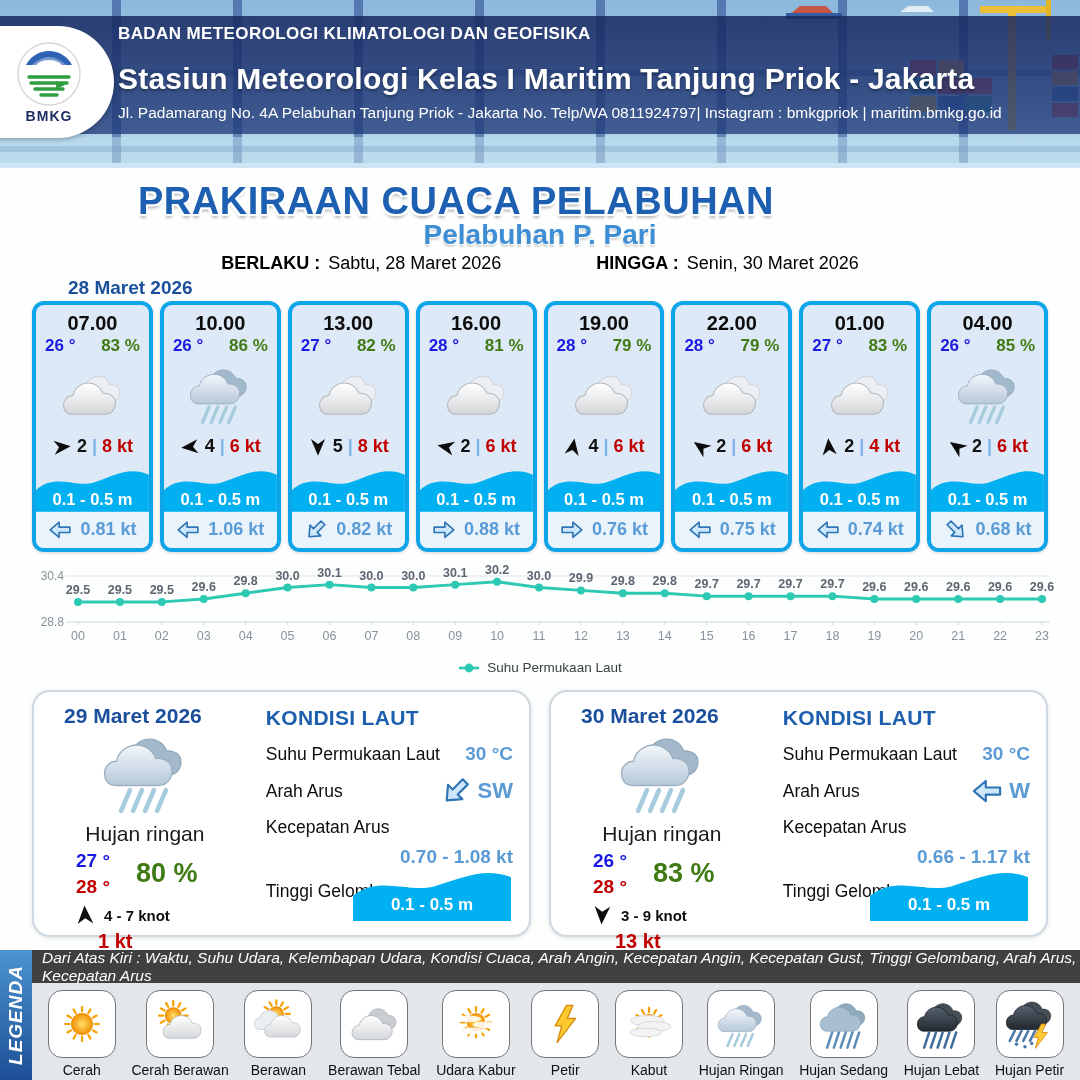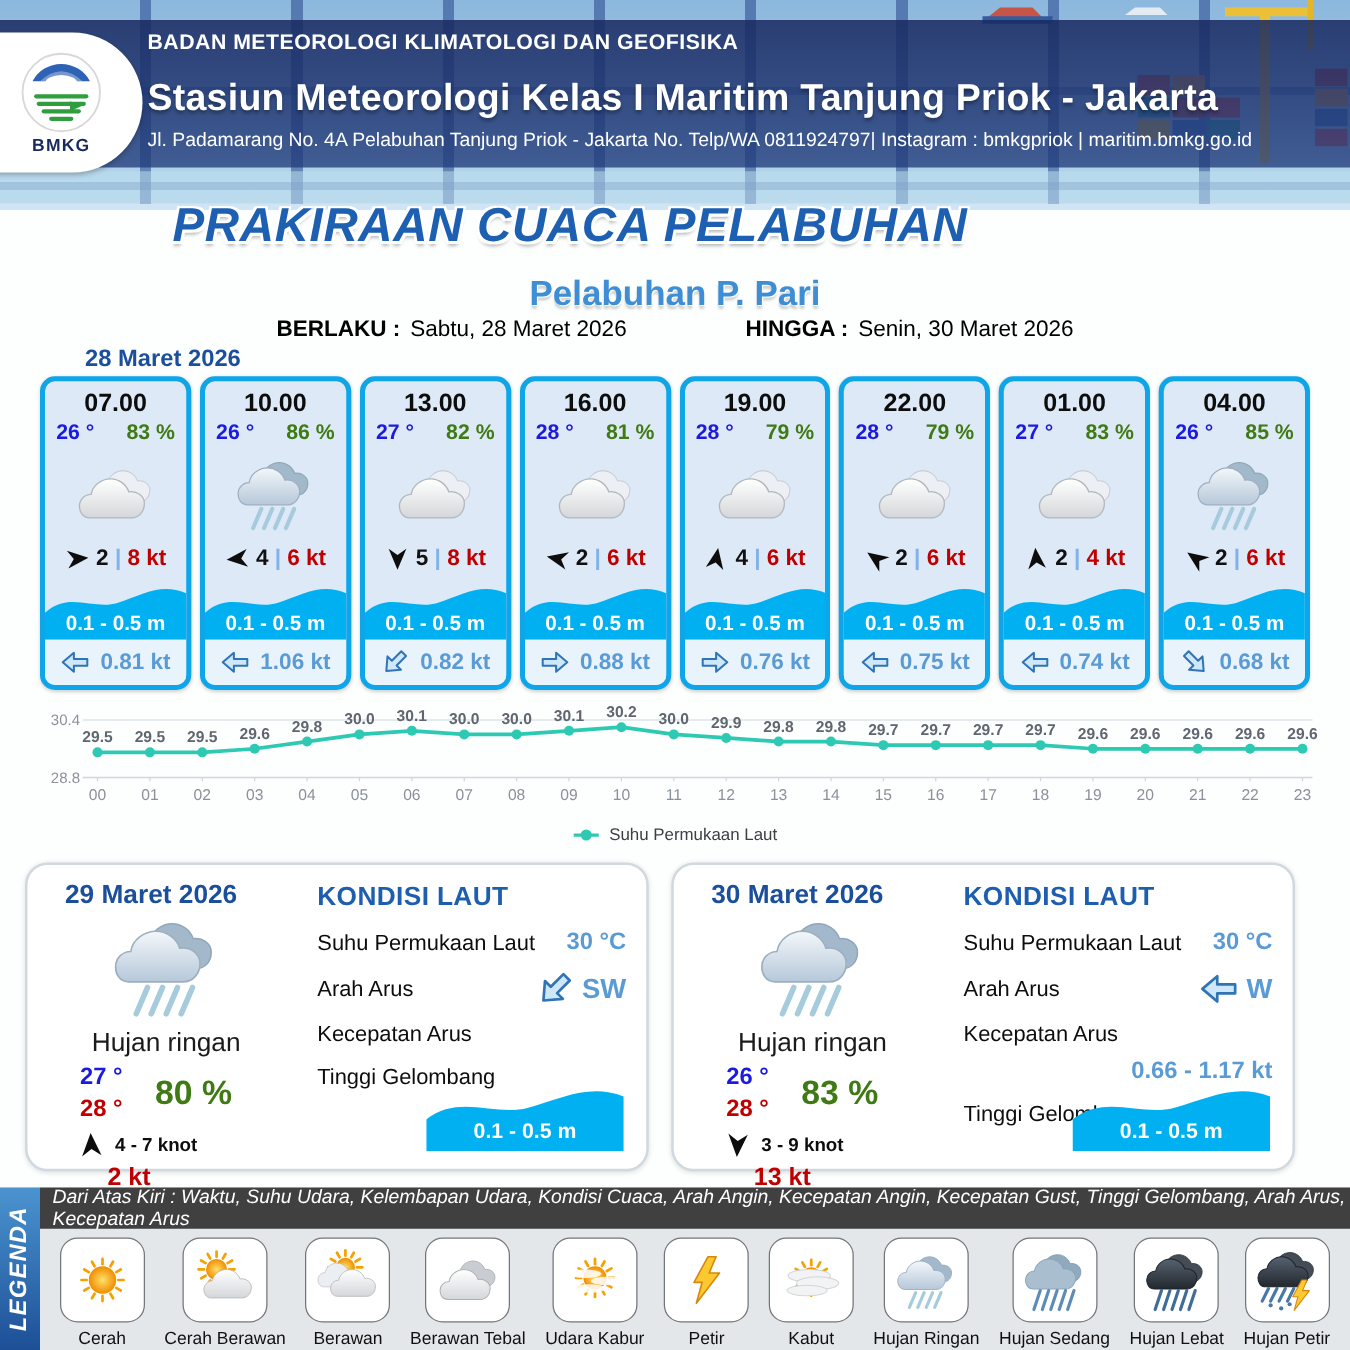--- a/index.html
+++ b/index.html
@@ -18,23 +18,23 @@
   .hdr-deco{position:absolute;right:0;top:0;height:163px;}
   .hdr-text{position:absolute;left:118px;top:24px;color:#fff;z-index:5;width:950px;}
   .hdr-agency{font-size:17px;font-weight:bold;letter-spacing:.4px;}
   .hdr-station{font-size:30px;font-weight:bold;margin-top:18px;letter-spacing:.2px;text-shadow:0 2px 3px rgba(0,0,0,.35);}
   .hdr-address{font-size:15.5px;margin-top:8px;}
   .logo-pill{position:absolute;left:-16px;top:26px;width:130px;height:112px;background:#fff;
       border-radius:0 56px 56px 0;z-index:6;display:flex;flex-direction:column;align-items:center;justify-content:center;
       box-shadow:0 2px 4px rgba(0,0,0,.25);}
   .logo-bmkg-label{font-size:14px;font-weight:bold;color:#1a2a5e;letter-spacing:1px;margin-top:1px;}
   
-  .title{position:absolute;top:160px;left:0;width:912px;text-align:center;font-size:38px;font-weight:bold;
+  .title{position:absolute;top:180px;left:0;width:912px;text-align:center;font-size:38px;font-weight:bold;
       letter-spacing:.5px;color:#1d5fb0;
-      text-shadow:2px 2px 0 #fff,-2px 2px 0 #fff,2px -2px 0 #fff,-2px -2px 0 #fff,0 4px 3px rgba(0,0,0,.28);font-style:italic;}
+      text-shadow:2px 2px 0 #fff,-2px 2px 0 #fff,2px -2px 0 #fff,-2px -2px 0 #fff,0 4px 3px rgba(0,0,0,.28);}
   .subtitle{position:absolute;top:219px;left:0;width:1080px;text-align:center;font-size:28px;font-weight:bold;
       color:#3e8ed6;text-shadow:1px 1px 0 #fff,0 3px 2px rgba(0,0,0,.18);}
   .validity{position:absolute;top:253px;left:0;width:1080px;display:flex;justify-content:center;gap:95px;
       font-size:18px;color:#000;}
   .validity b{font-weight:bold;margin-right:8px;}
   .forecast-date{position:absolute;top:277px;left:36px;font-size:19px;font-weight:bold;color:#1b4f9c;margin-left:32px;}
   
   .cards-row{position:absolute;top:301px;left:32px;width:1016px;display:flex;gap:7px;}
   .fc-card{flex:1;height:243px;background:#dde9f6;border:4px solid #0ea5e9;border-radius:12px;
       box-shadow:0 1px 3px rgba(0,0,0,.18);display:flex;flex-direction:column;overflow:hidden;}
@@ -48,21 +48,21 @@
   .fc-wave svg{position:absolute;inset:0;width:100%;height:100%;}
   .fc-wave-text{position:absolute;left:0;right:0;bottom:3px;text-align:center;color:#fff;font-size:16.5px;font-weight:bold;}
   .fc-current{height:37px;background:#e9f3fc;display:flex;align-items:center;justify-content:center;gap:8px;
       font-size:18px;font-weight:bold;color:#5b9bd5;}
   .rot{display:inline-flex;transform-origin:50% 50%;}
   
   .chart-wrap{position:absolute;top:556px;left:26px;width:1028px;height:130px;}
   .chart-legend{position:absolute;left:0;right:0;top:104px;display:flex;align-items:center;justify-content:center;gap:7px;
       font-size:13.5px;color:#3c4043;}
   
-  .daily-row{position:absolute;top:690px;left:20px;width:1016px;display:flex;gap:18px;}
+  .daily-row{position:absolute;top:690px;left:32px;width:1016px;display:flex;gap:18px;}
   .day-card{flex:1;height:247px;background:#fff;border:2px solid #d0d8e0;border-radius:18px;
       box-shadow:0 1px 4px rgba(0,0,0,.12);display:flex;padding:12px 16px;box-sizing:border-box;}
   .day-left{width:41%;display:flex;flex-direction:column;align-items:flex-start;}
   .day-date{font-size:21px;font-weight:bold;color:#1b4f9c;margin-left:14px;}
   .day-icon{align-self:center;margin:-4px 0 -2px 0;}
   .day-cond{font-size:21px;color:#1a1a1a;align-self:center;}
   .day-tr{display:flex;align-items:center;gap:26px;margin:2px 0 0 26px;}
   .day-temps{display:flex;flex-direction:column;font-size:19px;font-weight:bold;line-height:1.35;}
   .day-tmin{color:#1a1ae0;} .day-tmax{color:#c00000;}
   .day-rh{font-size:27px;font-weight:bold;color:#3f7a14;}
@@ -760,21 +760,21 @@
         <span class="day-rh">80 %</span>
       </div>
       <div class="day-wind">
             <span class="rot" style="transform:rotate(357deg)">
     <svg width="22" height="22" viewBox="0 0 24 24">
                 <path d="M12 1.5 L20.5 21.5 L12 15.6 L3.5 21.5 Z" fill="#0d0d0d"></path>
               </svg>
             </span>
             <span>4  - 7 knot</span>
           </div>
-      <div class="day-gust">2 kt</div>
+      <div class="day-gust">1 kt</div>
     </div>
     <div class="day-right">
       <div class="sea-title">KONDISI LAUT</div>
       <div class="sea-row">
         <span>Suhu Permukaan Laut</span>
         <span class="sea-val">30 °C</span>
       </div>
       <div class="sea-row">
         <span>Arah Arus</span>
         <span class="sea-dir">
@@ -782,20 +782,21 @@
     <svg width="32" height="26.24" viewBox="0 0 26 22">
                   <path d="M2 8 h12 V2.5 L24 11 L14 19.5 V14 H2 Z" fill="#cfe7fb" stroke="#2f74b5" stroke-width="1.8" stroke-linejoin="round"></path>
                 </svg>
               </span>
               <span>SW</span>
             </span>
       </div>
       <div class="sea-row">
         <span>Kecepatan Arus</span>
       </div>
+      <div class="sea-speed">0.70  - 1.08 kt</div>
       <div class="sea-row">
         <span>Tinggi Gelombang</span>
       </div>
       <div class="day-wave">
         <svg viewBox="0 0 121 52" preserveAspectRatio="none">
               <path d="M0 30 C 20 12 42 28 62 22 C 84 15 100 5 121 14 L121 52 L0 52 Z" fill="#00b0f0"></path>
             </svg>
         <div class="day-wave-text">0.1 - 0.5 m</div>
       </div>
     </div>

